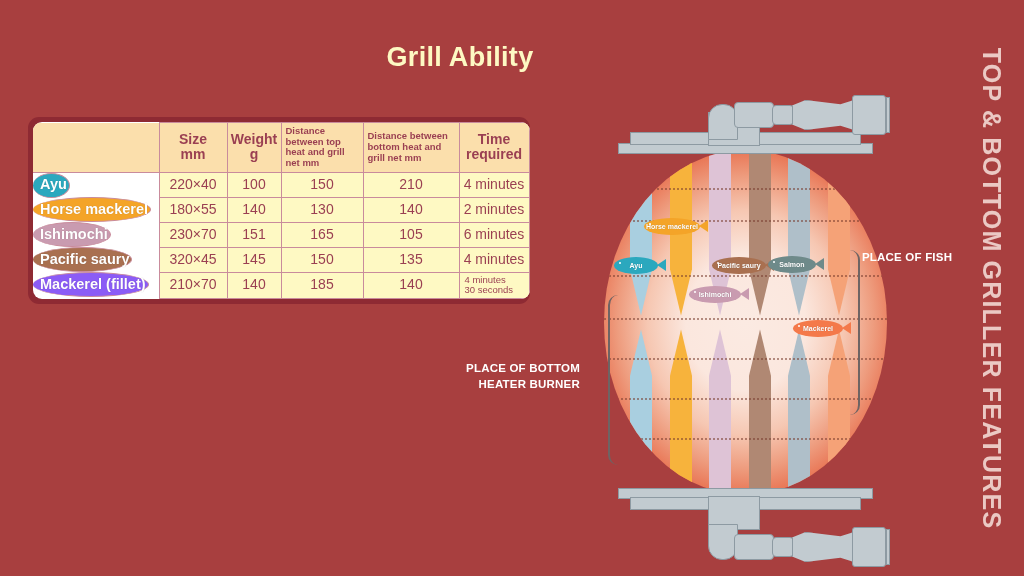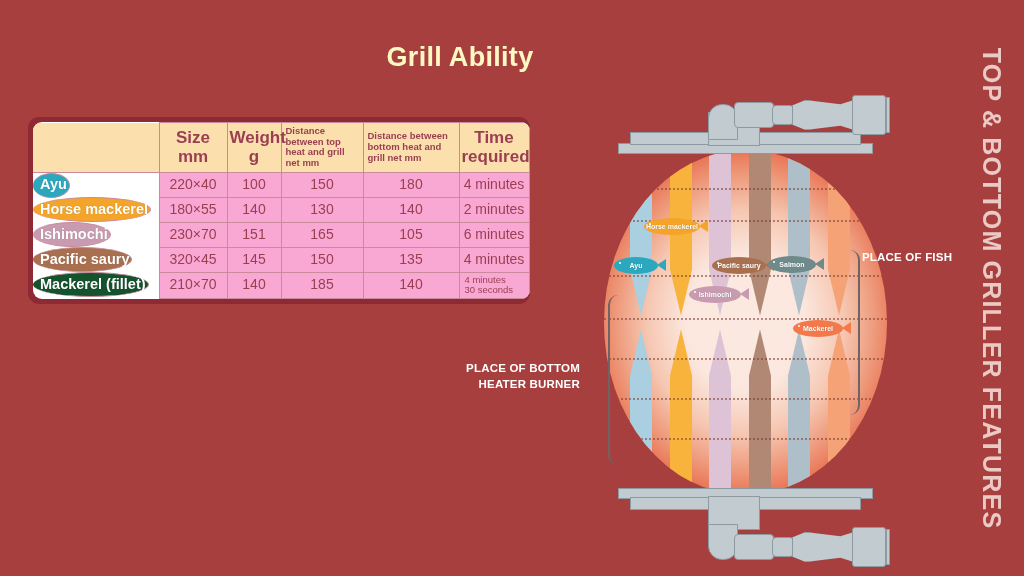--- a/index.html
+++ b/index.html
@@ -58,32 +58,32 @@
 
   #grill-table th{
     background:#FBDFAC;
     color:#9A3F52;
     border:1px solid #C98B9C;
     font-weight:bold;
     padding:3px 2px;
     line-height:1.12;
     vertical-align:middle;
   }
-  #grill-table th.big{ font-size:17px; }
+  #grill-table th.big{ font-size:14px; }
   #grill-table th.small{ font-size:9.5px; text-align:left; padding-left:4px; }
   #grill-table th.blank{ background:#FBDFAC; border-left:none; border-top:none; }
 
   #grill-table td{
     border:1px solid #C98B9C;
     color:#9A3F52;
     font-size:14px;
     text-align:center;
     padding:2px 2px;
     height:25px;
-    background:#f9a8d4;
+    background:#fef9c3;
     line-height:1.1;
   }
   #grill-table td.fish{
     text-align:left;
     padding-left:7px;
     color:#FFFFFF;
     font-weight:bold;
     font-size:14.5px;
     border-left:none;
   }
@@ -259,21 +259,21 @@
           <span>required</span>
         </th>
       </tr>
     </thead>
     <tbody id="grill-table-body">
         <tr>
           <td class="fish" style="background: rgb(43, 168, 190);">Ayu</td>
           <td>220×40</td>
           <td>100</td>
           <td>150</td>
-          <td>180</td>
+          <td>210</td>
           <td>4 minutes</td>
         </tr>
         <tr>
           <td class="fish" style="background: rgb(244, 164, 40);">Horse mackerel</td>
           <td>180×55</td>
           <td>140</td>
           <td>130</td>
           <td>140</td>
           <td>2 minutes</td>
         </tr>
@@ -287,21 +287,21 @@
         </tr>
         <tr>
           <td class="fish" style="background: rgb(169, 112, 80);">Pacific saury</td>
           <td>320×45</td>
           <td>145</td>
           <td>150</td>
           <td>135</td>
           <td>4 minutes</td>
         </tr>
         <tr>
-          <td class="fish" style="background: #14532d;">Mackerel (fillet)</td>
+          <td class="fish" style="background: #8b5cf6;">Mackerel (fillet)</td>
           <td>210×70</td>
           <td>140</td>
           <td>185</td>
           <td>140</td>
           <td class="time-small">4 minutes<br>30 seconds</td>
         </tr>
       </tbody>
   </table>
 </div>
 

